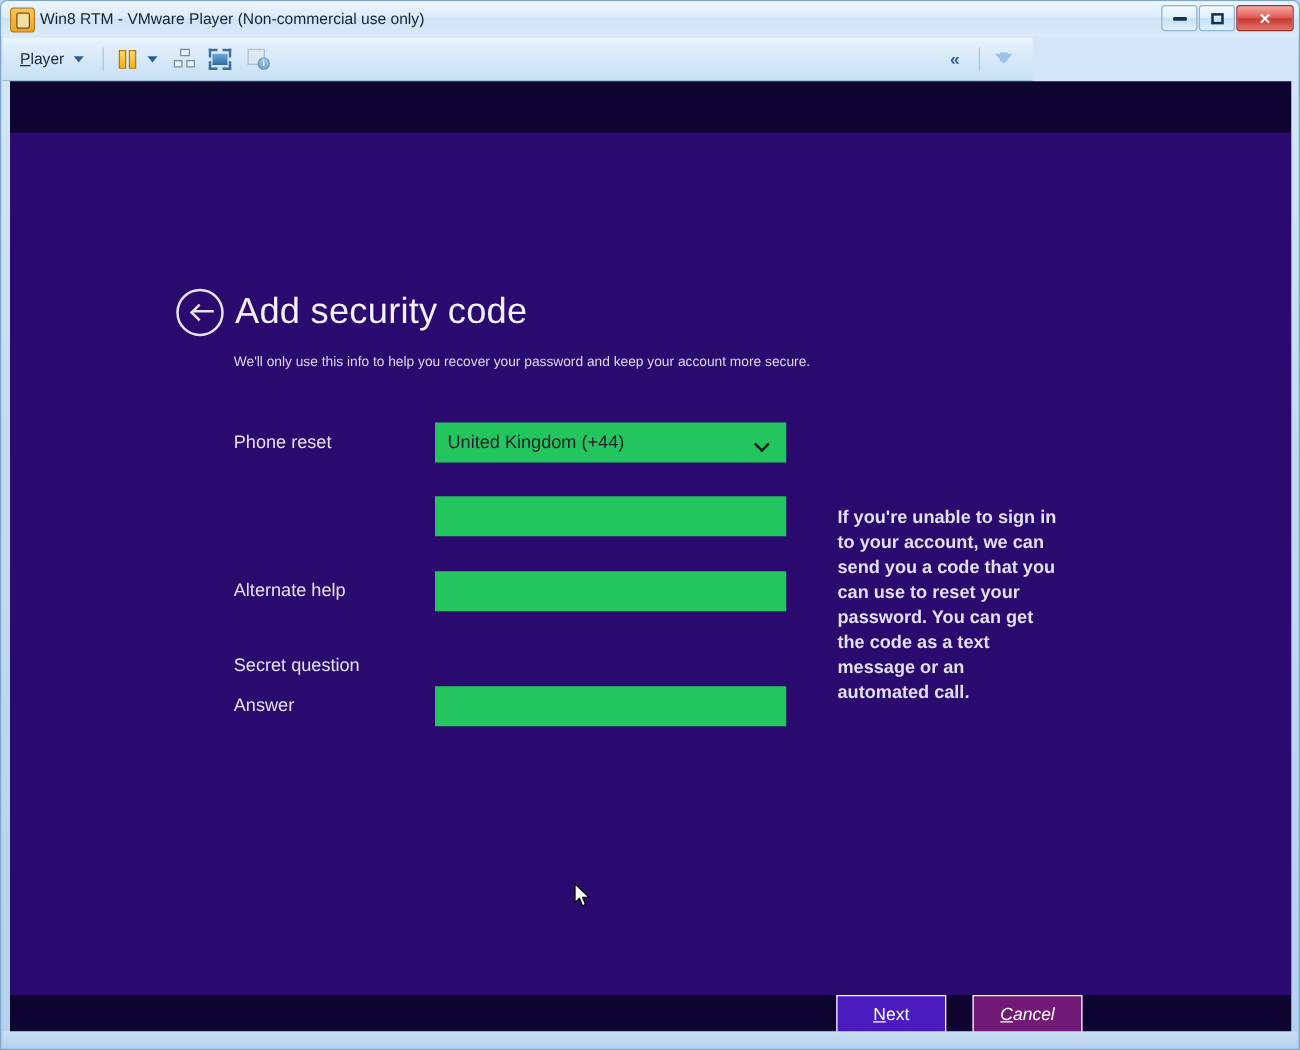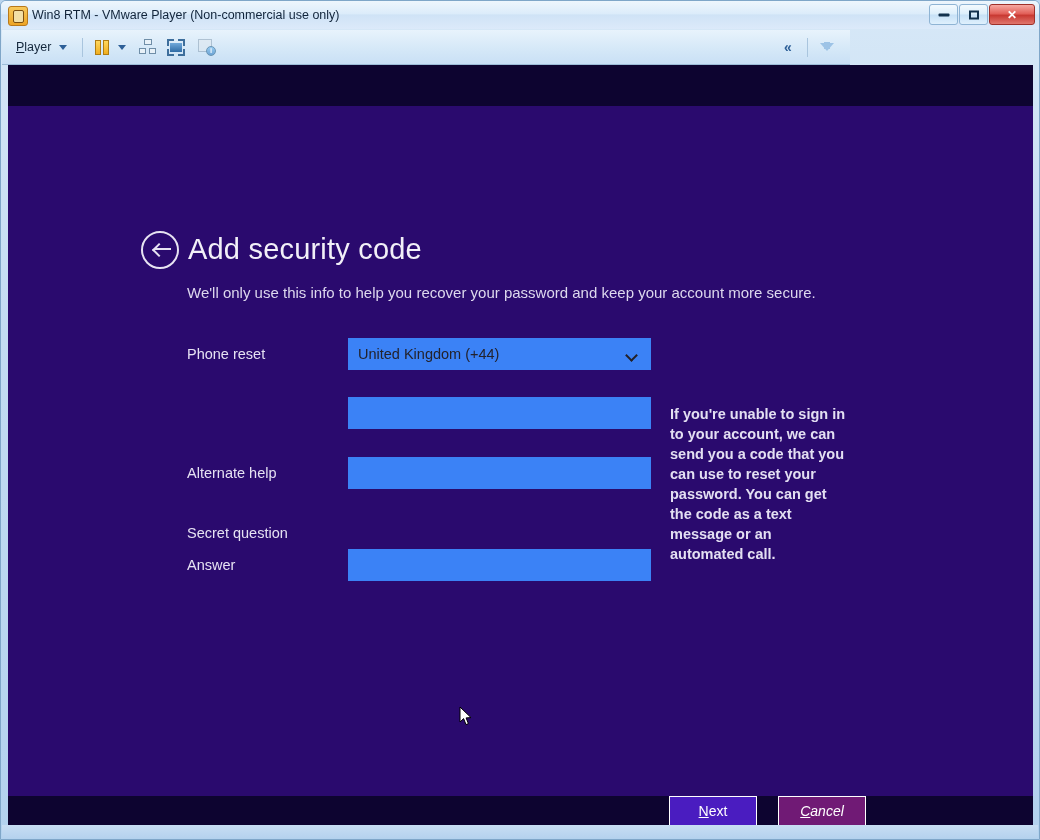--- a/index.html
+++ b/index.html
@@ -52,21 +52,20 @@
     font-size:11px;color:#12314d;line-height:1;
   }
   .winbtn.close .g{color:#fff;font-weight:bold;font-size:12px;}
   .min-glyph{display:block;width:11px;height:3px;background:#12314d;border-radius:1px;}
   .max-glyph{display:block;width:10px;height:9px;border:2px solid #12314d;box-sizing:border-box;}
   
   .toolbar{
     position:absolute;left:1px;top:29px;width:824px;height:34px;
     background:linear-gradient(180deg,#e8f3fc 0%,#d7e9f8 50%,#c9e0f5 100%);
     border-bottom:1px solid #9dbdd8;
-    padding-left:24px;
   }
   .tb-item{position:absolute;top:0;height:34px;display:flex;align-items:center;}
   .tb-player{left:14px;font-size:12.5px;color:#15283d;cursor:default;}
   .tb-player u{text-decoration:underline;}
   .caret{
     width:0;height:0;border-left:4px solid transparent;border-right:4px solid transparent;
     border-top:5px solid #2d5f97;margin-left:8px;
   }
   .tb-sep{position:absolute;top:8px;width:1px;height:19px;background:#a9c5de;}
   .ico{
@@ -120,30 +119,30 @@
   }
   .back-circle:after{
     content:"";position:absolute;left:11px;top:12px;width:8px;height:8px;
     border-left:2px solid #e7e3f2;border-bottom:2px solid #e7e3f2;transform:rotate(45deg);
   }
   .page-title{
     position:absolute;left:180px;top:127px;font-size:29px;color:#f2f0f8;font-weight:normal;
     letter-spacing:.2px;
   }
   .page-sub{
-    position:absolute;left:179px;top:178px;font-size:15px;color:#ddd8ee;
+    position:absolute;left:179px;top:178px;font-size:11px;color:#ddd8ee;
   }
   .form{position:absolute;left:0;top:0;width:1025px;height:690px;}
   .row{position:absolute;left:179px;}
   .flabel{
     position:absolute;left:0;width:150px;font-size:14.5px;color:#e6e2f3;line-height:20px;
   }
   .field{
-    position:absolute;left:161px;width:303px;height:32px;
-    background:#3b82f6;box-sizing:border-box;
+    position:absolute;left:161px;width:281px;height:32px;
+    background:#22c55e;box-sizing:border-box;
   }
   .field.sel{display:flex;align-items:center;padding:0 10px;}
   .field .val{font-size:14.5px;color:#23222c;flex:1;white-space:nowrap;}
   .chev-down{
     width:13px;height:13px;position:relative;margin-right:2px;
   }
   .chev-down:before{
     content:"";position:absolute;left:1px;top:3px;width:7px;height:7px;
     border-right:2px solid #232027;border-bottom:2px solid #232027;
     transform:rotate(45deg);

